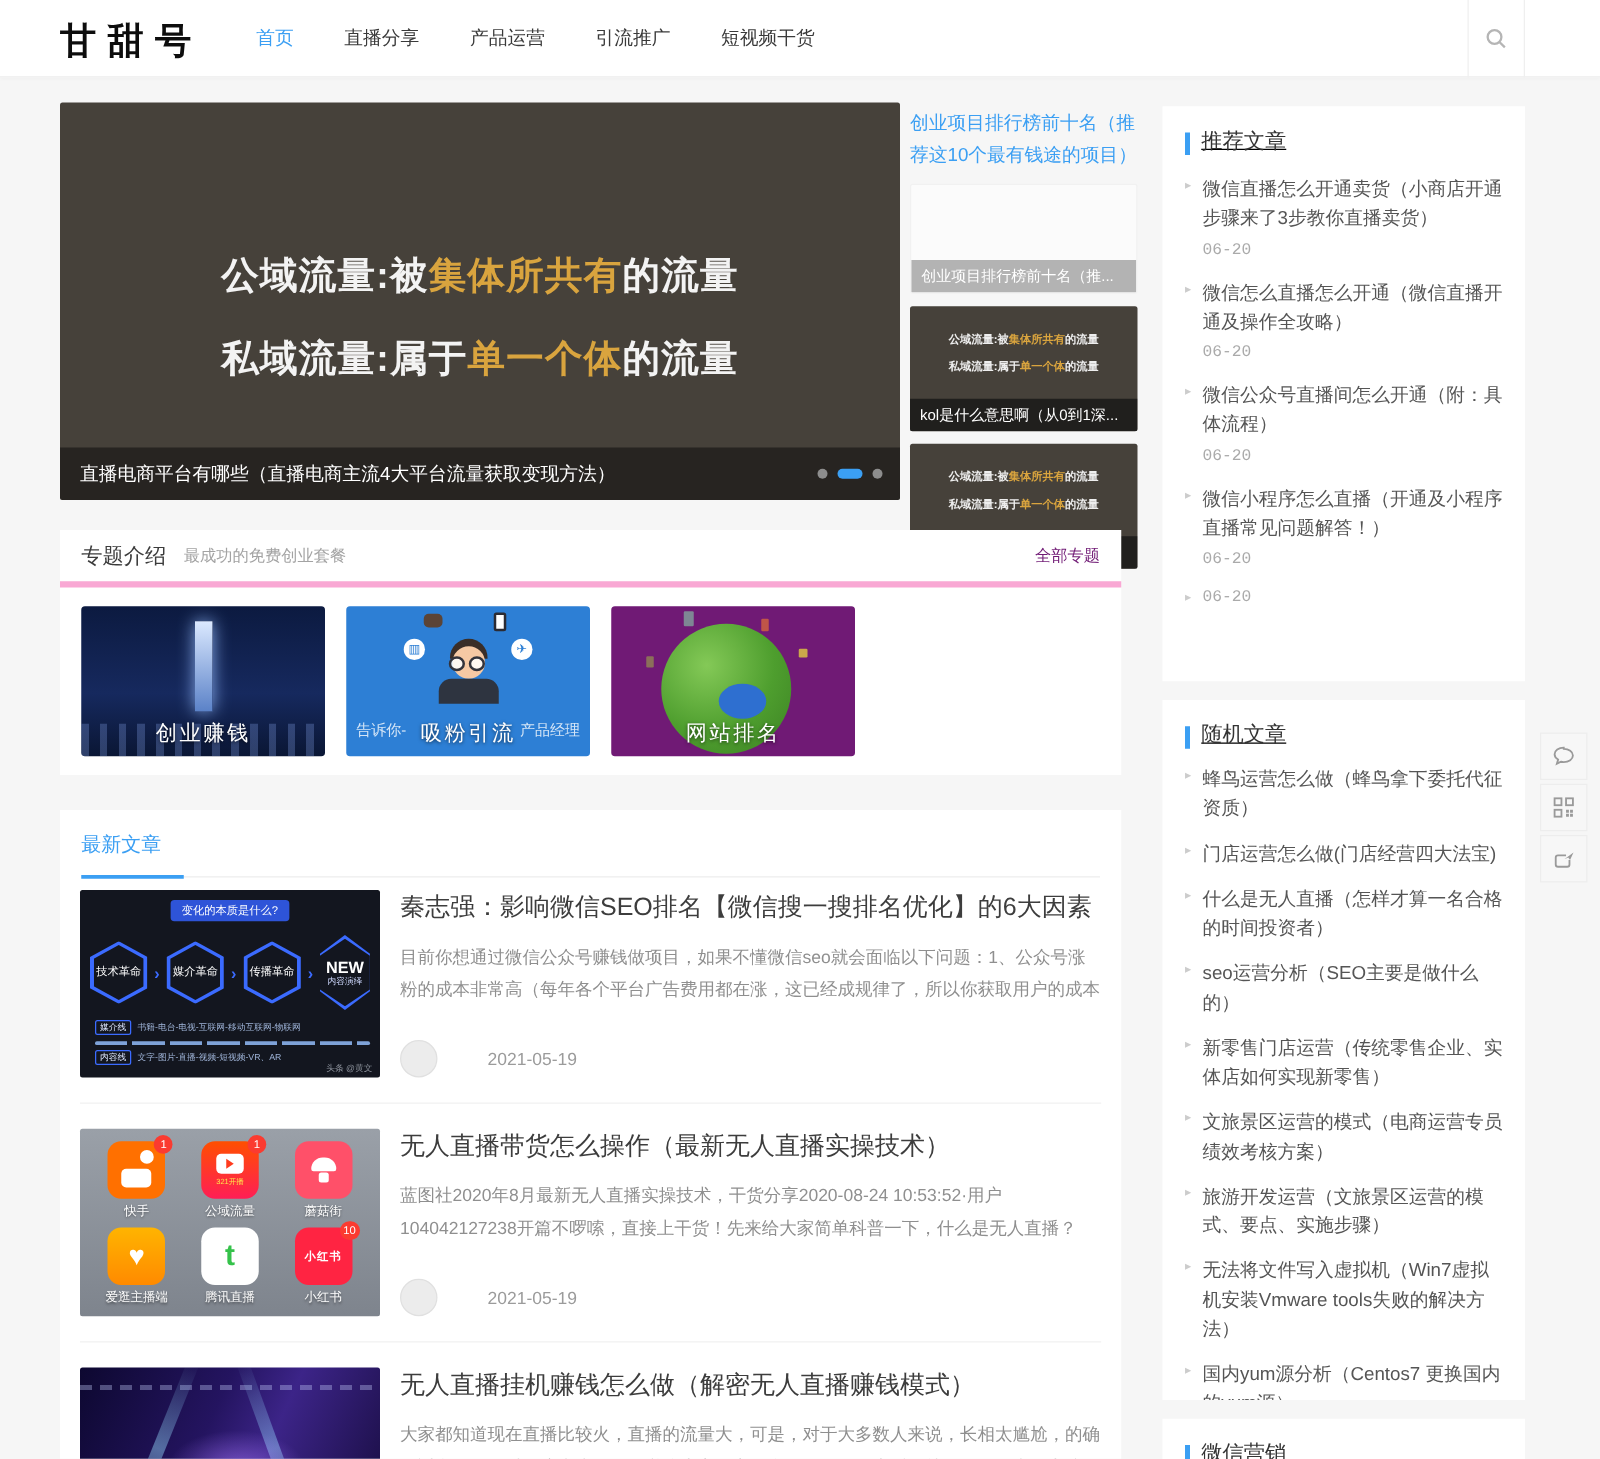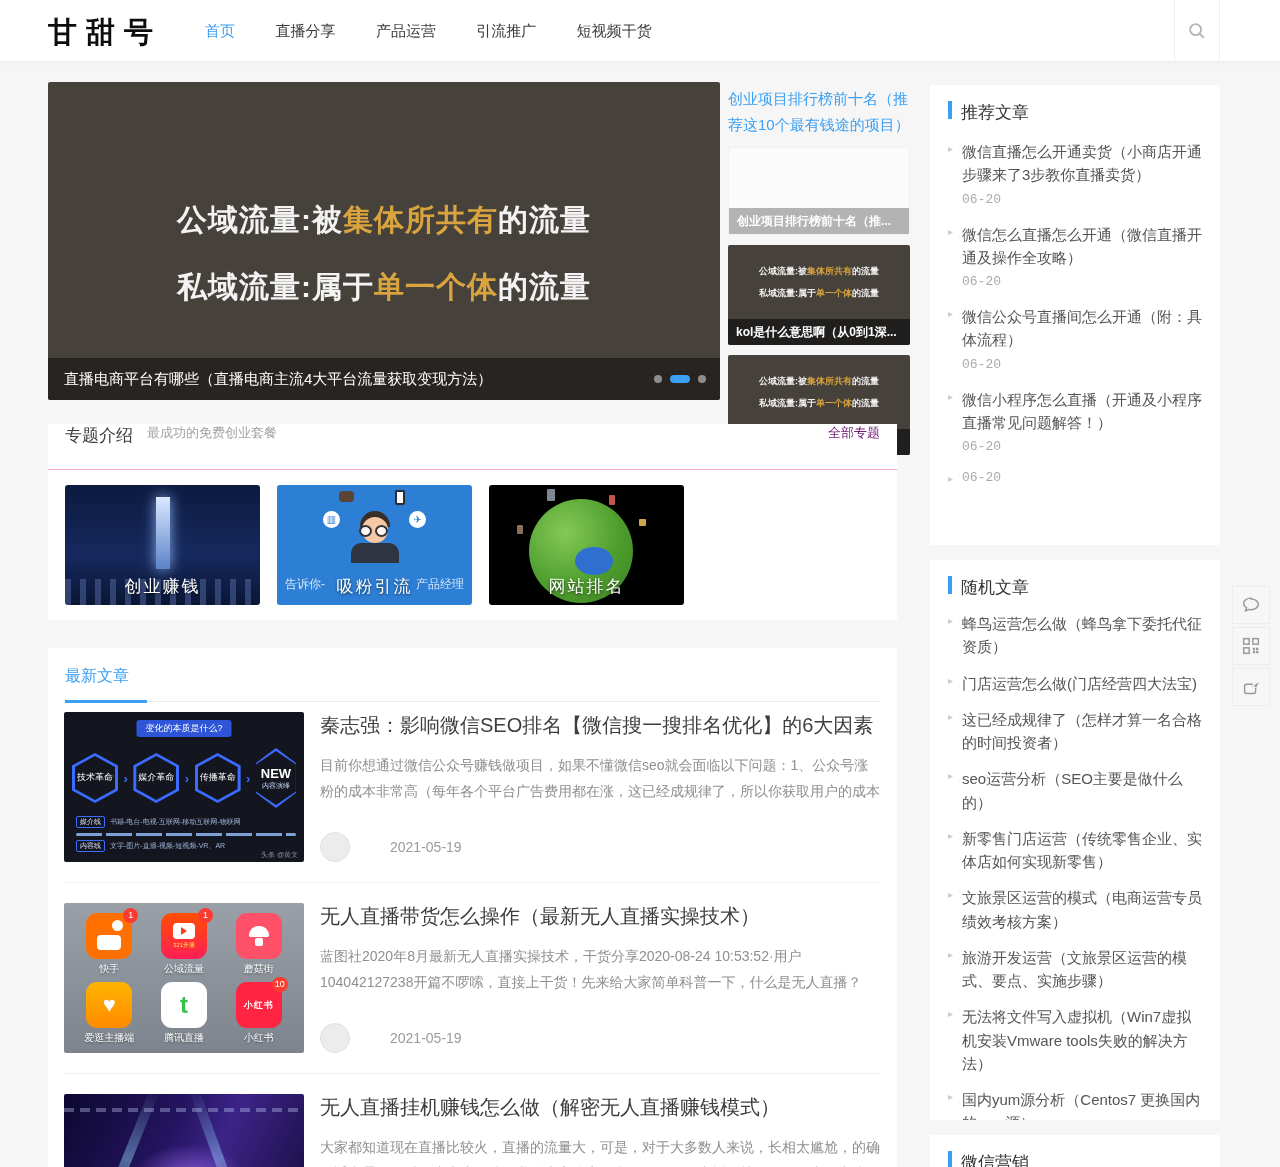--- a/index.html
+++ b/index.html
@@ -35,32 +35,32 @@
   .dot { width:8px; height:8px; border-radius:50%; background:#8d8d8d; margin-left:8px; cursor:pointer; }
   .dot.active { width:20px; border-radius:4px; background:#3b9ff3; }
 
   
   .featured { position:absolute; left:728px; top:86px; width:182px; }
   .f-title { display:block; font-size:15px; line-height:1.7; color:#3b9ff3; }
   .fthumb { position:relative; margin-top:10px; border-radius:2px; overflow:hidden; cursor:pointer; }
   .fthumb.light { height:88px; background:#fbfbfb; border:1px solid #f1f1f1; }
   .fthumb.dark { height:100px; background:#46413a; }
   .fcap { position:absolute; left:0; right:0; bottom:0; height:26px; line-height:26px;
-    font-size:12px; color:#fff; padding:0 8px; white-space:nowrap; overflow:hidden;font-weight:bold; }
+    font-size:12px; color:#fff; padding:0 8px; white-space:nowrap; overflow:hidden; }
   .light .fcap { background:#b3b3b3; }
   .dark .fcap { background:rgba(22,22,22,.78); }
   .mini-line { text-align:center; font-size:9px; font-weight:bold; color:#eee; }
   .mini-line.m1 { margin-top:20px; }
   .mini-line.m2 { margin-top:9px; }
   .mini-line .gold { color:#d9a43e; }
 
   
   .topics { position:absolute; left:48px; top:424px; width:849px; height:196px; background:#fff; }
-  .topics-head { height:46px; display:flex; align-items:flex-start; padding:0 17px;
-    border-bottom:1px solid #f9a8d4; }
+  .topics-head { height:46px; display:flex; align-items:center; padding:0 17px;
+    border-bottom:5px solid #f9a8d4; }
   .topics-title { font-size:17px; color:#3c3c3c; }
   .topics-sub { margin-left:14px; font-size:13px; color:#a3a3a3; }
   .topics-more { margin-left:auto; font-size:13px; color:#701a75; }
   .tcards { display:flex; gap:17px; padding:15px 17px; }
   .tcard { position:relative; width:195px; height:120px; border-radius:3px; overflow:hidden; cursor:pointer; }
   .tlabel { position:absolute; left:0; right:0; bottom:7px; text-align:center; color:#fff;
     font-size:17px; letter-spacing:2px; text-shadow:0 1px 3px rgba(0,0,0,.65); z-index:3; }
   
   .c1 { background:#f7ead6; }
   .c1 .petal { position:absolute; border-radius:50%; }
@@ -90,21 +90,21 @@
   .glasses { position:absolute; left:82px; top:40px; display:flex; gap:3px; }
   .lens { width:13px; height:12px; border:2px solid #33333b; border-radius:50%; background:rgba(255,255,255,.85); }
   .suit { position:absolute; left:74px; top:58px; width:48px; height:20px; border-radius:10px 10px 0 0; background:#2e3440; }
   .mini-ic { position:absolute; border-radius:4px; }
   .ic-case { left:62px; top:6px; width:15px; height:11px; background:#5b4436; }
   .ic-phone { left:118px; top:5px; width:10px; height:15px; background:#fff; border:2px solid #2b2b33; border-radius:2px; }
   .ic-round { width:17px; height:17px; border-radius:50%; background:#fff; color:#2d7fd5;
     font-size:10px; display:flex; align-items:center; justify-content:center; position:absolute; }
   .ic-plane { left:132px; top:26px; } .ic-chart { left:46px; top:26px; }
   
-  .c4 { background:#000000;font-family:Liberation Mono, monospace; }
+  .c4 { background:#701a75;font-family:Liberation Mono, monospace; }
   .globe { position:absolute; left:40px; top:14px; width:104px; height:104px; border-radius:50%;
     background:radial-gradient(circle at 35% 32%, #84c957 0%, #4e9e2e 55%, #3c8124 100%); }
   .sea { position:absolute; left:86px; top:62px; width:38px; height:28px; border-radius:50%; background:#2e6fd0; }
   .spk { position:absolute; border-radius:1px; }
   .s1 { left:58px; top:4px; width:8px; height:12px; background:#7e8794; }
   .s2 { left:120px; top:10px; width:6px; height:10px; background:#c05548; }
   .s3 { left:150px; top:34px; width:7px; height:7px; background:#caa84a; }
   .s4 { left:28px; top:40px; width:6px; height:9px; background:#8b6f5a; }
 
   
@@ -181,21 +181,21 @@
   .glow { position:absolute; left:70px; top:50px; width:110px; height:60px; border-radius:50%;
     background:radial-gradient(ellipse, rgba(170,120,255,.55), rgba(170,120,255,0) 70%); }
   .truss { position:absolute; left:0; right:0; top:14px; height:4px;
     background:repeating-linear-gradient(90deg,rgba(200,210,255,.35) 0 10px, transparent 10px 16px); }
 
   
   .side-card { position:absolute; left:930px; width:290px; background:#fff; padding:16px 18px; overflow:hidden; }
   .sc-rec { top:85px; height:460px; }
   .sc-rand { top:560px; height:560px; }
   .sc-bottom { top:1135px; height:60px; }
-  .side-head { display:flex; align-items:flex-start; }
+  .side-head { display:flex; align-items:flex-end;text-decoration:underline; }
   .accent-bar { width:4px; height:18px; background:#3b9ff3; margin-right:9px; }
   .side-title { font-size:17px; color:#333; }
   .side-item { position:relative; padding-left:14px; margin-top:16px; cursor:pointer; }
   .sc-rand .side-item { margin-top:13px; }
   .si-bullet { position:absolute; left:0; top:3px; color:#ccc; font-size:10px; }
   .si-title { font-size:15px; color:#555; line-height:1.55; }
   .si-date { margin-top:5px; font-size:13px; color:#aaa;font-family:Liberation Mono, monospace; }
 
   
   .float-tools { position:absolute; left:1232px; top:586px; width:38px; }
@@ -464,21 +464,21 @@
   <div class="side-item">
       <span class="si-bullet">▸</span>
       <div class="si-title">蜂鸟运营怎么做（蜂鸟拿下委托代征资质）</div>
     </div>
   <div class="side-item">
       <span class="si-bullet">▸</span>
       <div class="si-title">门店运营怎么做(门店经营四大法宝)</div>
     </div>
   <div class="side-item">
       <span class="si-bullet">▸</span>
-      <div class="si-title">这已经成规律了（怎样才算一名合格的时间投资者）</div>
+      <div class="si-title">什么是无人直播（怎样才算一名合格的时间投资者）</div>
     </div>
   <div class="side-item">
       <span class="si-bullet">▸</span>
       <div class="si-title">seo运营分析（SEO主要是做什么的）</div>
     </div>
   <div class="side-item">
       <span class="si-bullet">▸</span>
       <div class="si-title">新零售门店运营（传统零售企业、实体店如何实现新零售）</div>
     </div>
   <div class="side-item">

